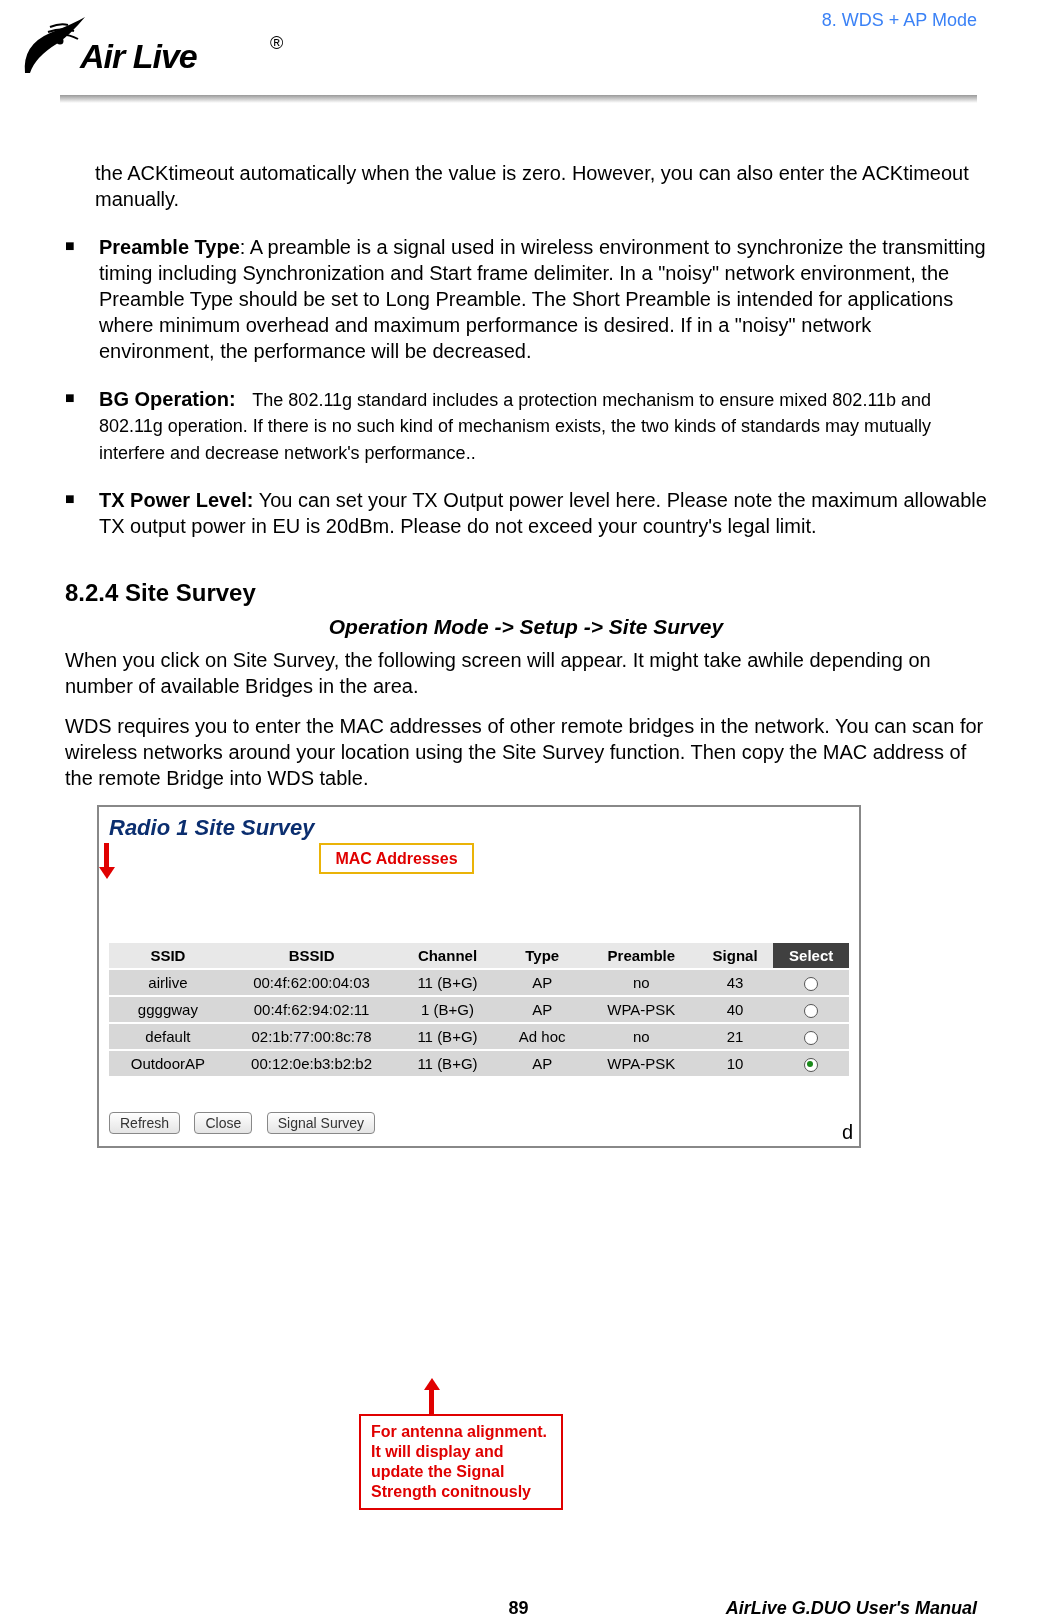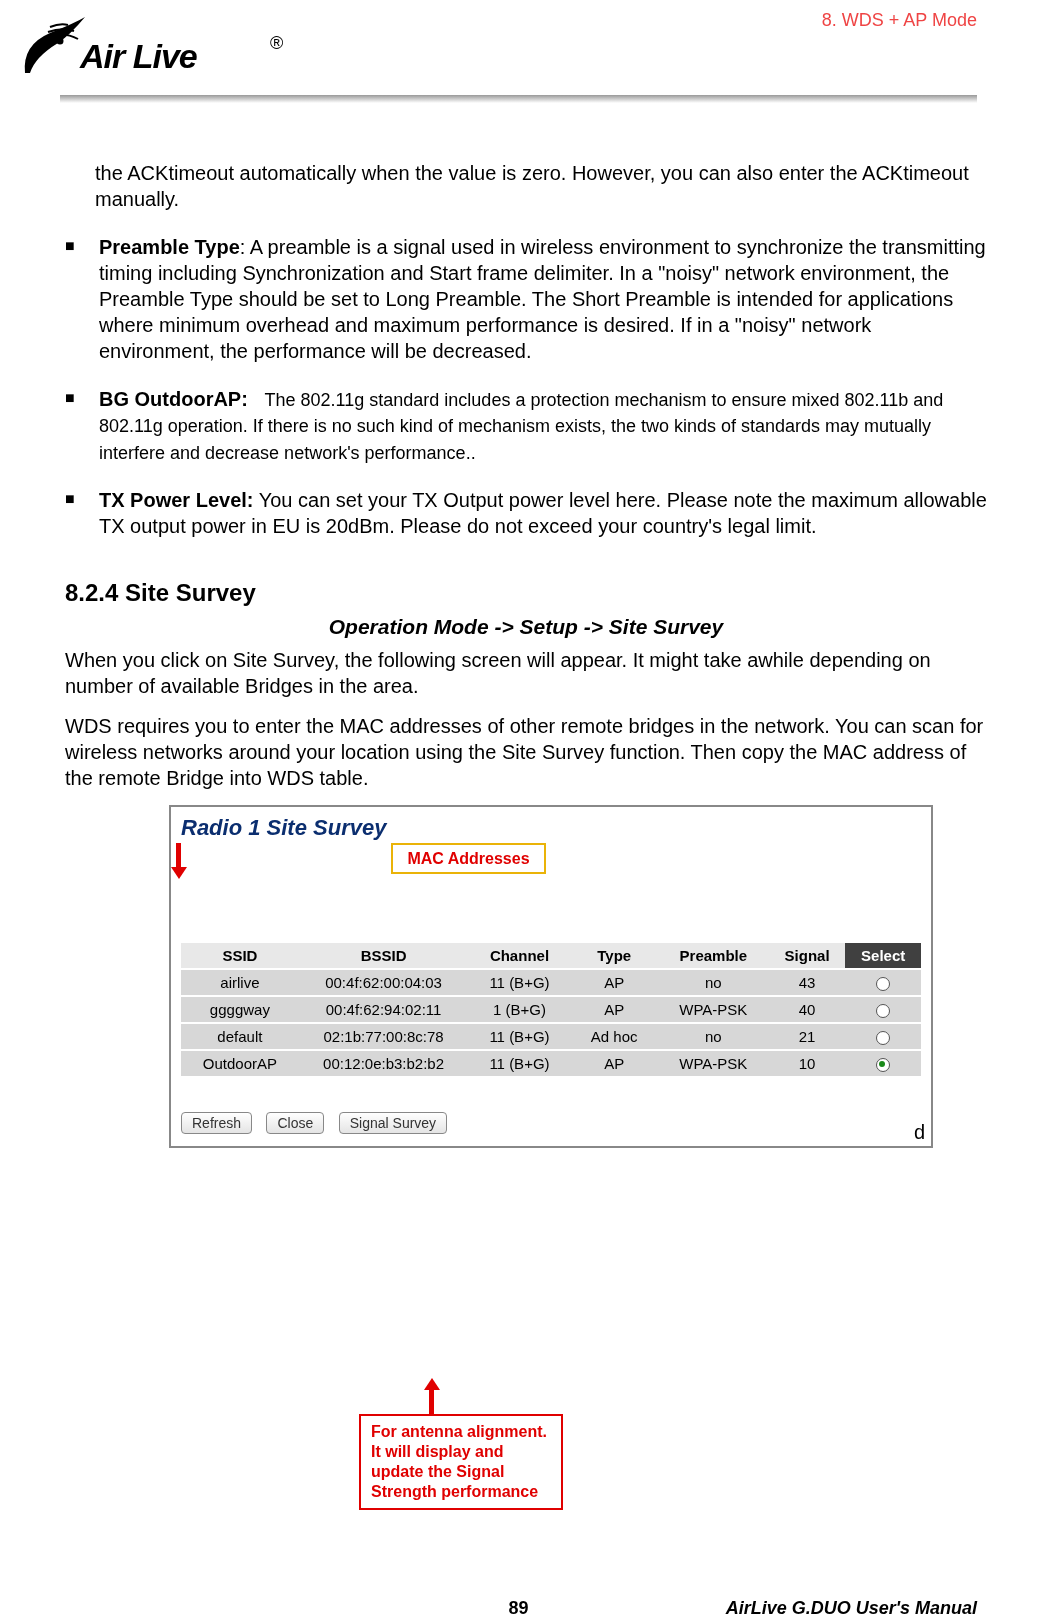--- a/index.html
+++ b/index.html
@@ -14,21 +14,21 @@
     width: 1037px;
     height: 1618px;
     position: relative;
     box-sizing: border-box;
   }
   .header-right {
     position: absolute;
     top: 10px;
     right: 60px;
     font-size: 18px;
-    color: #ef4444;
+    color: #3b82f6;
   }
   .logo {
     position: absolute;
     top: 15px;
     left: 20px;
     width: 260px;
     height: 70px;
   }
   .logo-text {
     font-family: Arial, sans-serif;
@@ -99,21 +99,21 @@
     margin: 8px 0 8px 0;
     text-align: center;
   }
   .para {
     font-size: 20px;
     line-height: 1.3;
     margin: 0 0 14px 0;
   }
   
   .survey-wrap {
-    margin-left: 104px;
+    margin-left: 32px;
     margin-top: 4px;
     width: 760px;
     border: 2px solid #888;
     background: #fff;
     position: relative;
   }
   .survey-title {
     color: #0b2e6f;
     font-weight: bold;
     font-style: italic;
@@ -290,21 +290,21 @@
 
   <div class="content">
 
     <p class="para-intro">the ACKtimeout automatically when the value is zero.    However, you can also enter the ACKtimeout manually.</p>
 
     <ul class="bullets">
       <li>
         <span class="bold">Preamble Type</span><span>: A preamble is a signal used in wireless environment to synchronize the transmitting timing including Synchronization and Start frame delimiter. In a "noisy" network environment, the Preamble Type should be set to Long Preamble. The Short Preamble is intended for applications where minimum overhead and maximum performance is desired. If in a "noisy" network environment, the performance will be decreased.</span>
       </li>
       <li>
-        <span class="bold">BG OutdoorAP:</span>&nbsp;&nbsp;&nbsp;<span class="small-inline">The 802.11g standard includes a protection mechanism to ensure mixed 802.11b and 802.11g operation. If there is no such kind of mechanism exists, the two kinds of standards may mutually interfere and decrease network's performance..</span>
+        <span class="bold">BG Operation:</span>&nbsp;&nbsp;&nbsp;<span class="small-inline">The 802.11g standard includes a protection mechanism to ensure mixed 802.11b and 802.11g operation. If there is no such kind of mechanism exists, the two kinds of standards may mutually interfere and decrease network's performance..</span>
       </li>
       <li>
         <span class="bold">TX Power Level:</span><span>    You can set your TX Output power level here.    Please note the maximum allowable TX output power in EU is 20dBm.    Please do not exceed your country's legal limit.</span>
       </li>
     </ul>
 
     <h2 class="section-title">8.2.4 Site Survey</h2>
     <p class="breadcrumb">Operation Mode -&gt; Setup -&gt; Site Survey</p>
     <p class="para">When you click on Site Survey, the following screen will appear. It might take awhile depending on number of available Bridges in the area.</p>
     <p class="para">WDS requires you to enter the MAC addresses of other remote bridges in the network.   You can scan for wireless networks around your location using the Site Survey function.   Then copy the MAC address of the remote Bridge into WDS table.</p>
@@ -378,21 +378,21 @@
         </div>
       </div>
       <span class="footer-d">d</span>
     </div>
 
     <div class="callout-antenna-wrap">
       <div class="arrow-up">
         <div class="head"></div>
           <div class="shaft"></div>
       </div>
-      <div class="callout-antenna">For antenna alignment.    It will display and update the Signal Strength performance</div>
+      <div class="callout-antenna">For antenna alignment.    It will display and update the Signal Strength conitnously</div>
     </div>
 
   </div>
 
   <div class="page-footer">
     <span class="page-num">89</span>
     <span class="footer-right">AirLive  G.DUO  User's  Manual</span>
   </div>
 
 </div>

